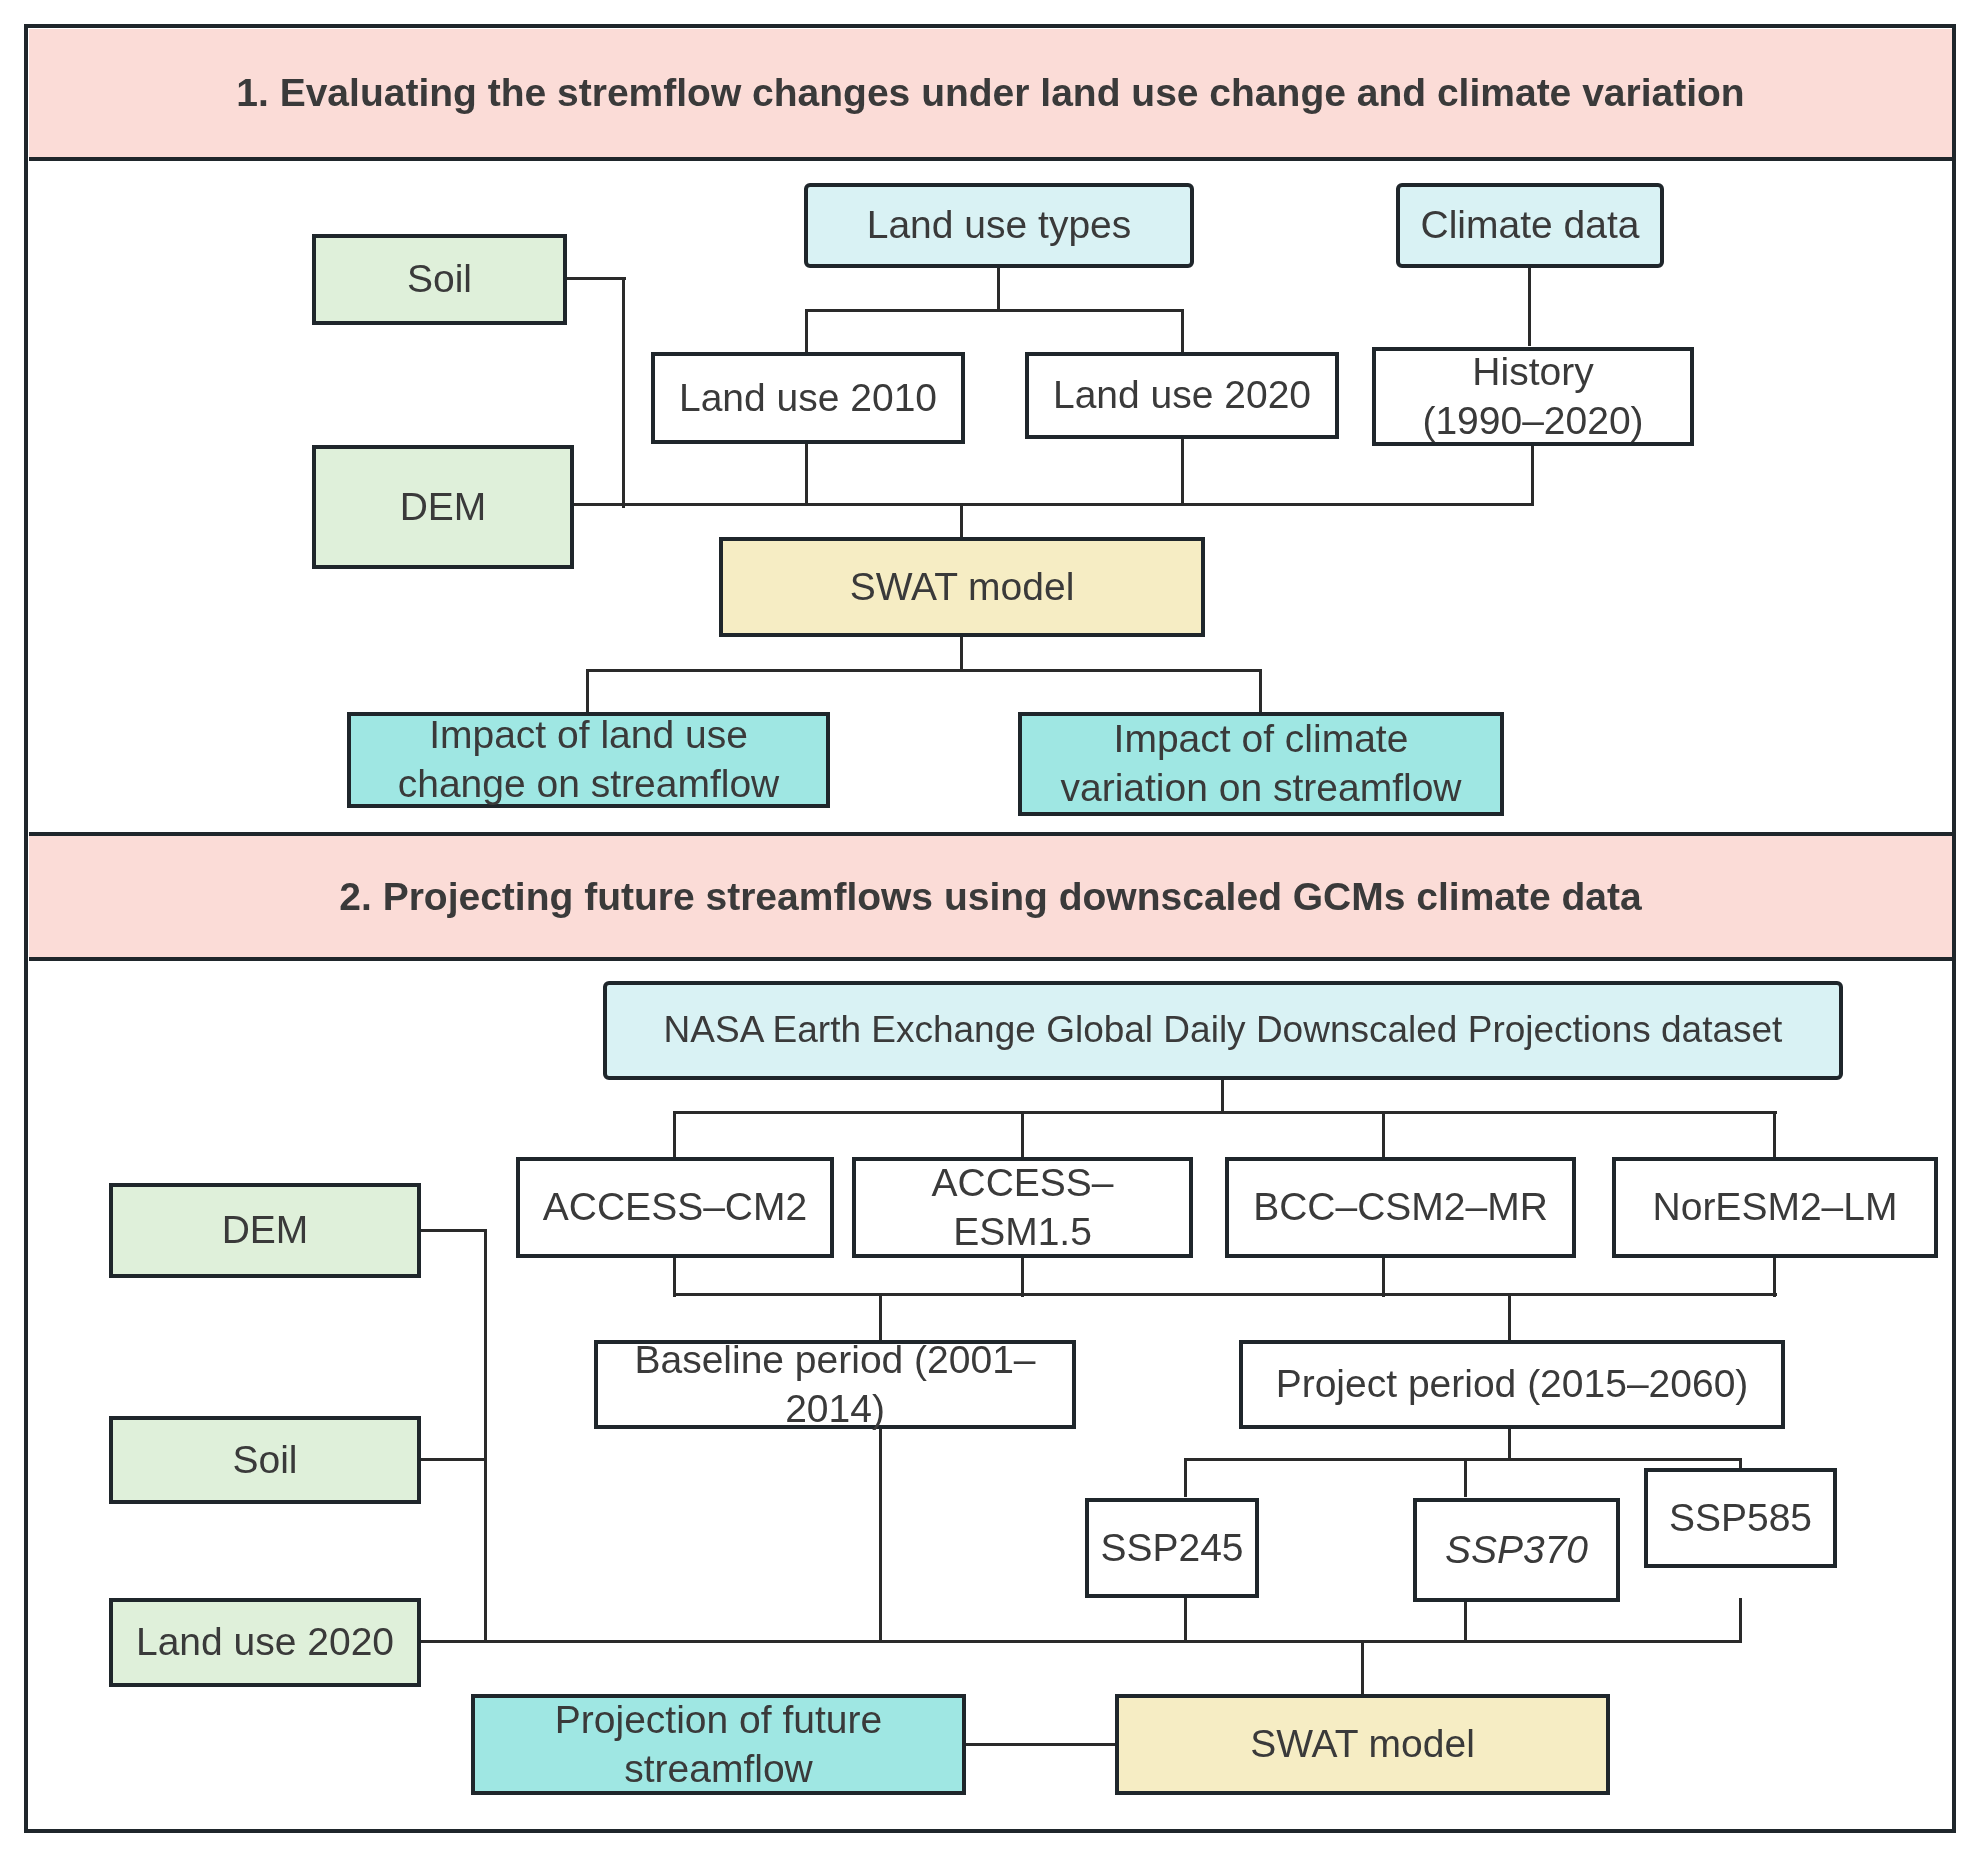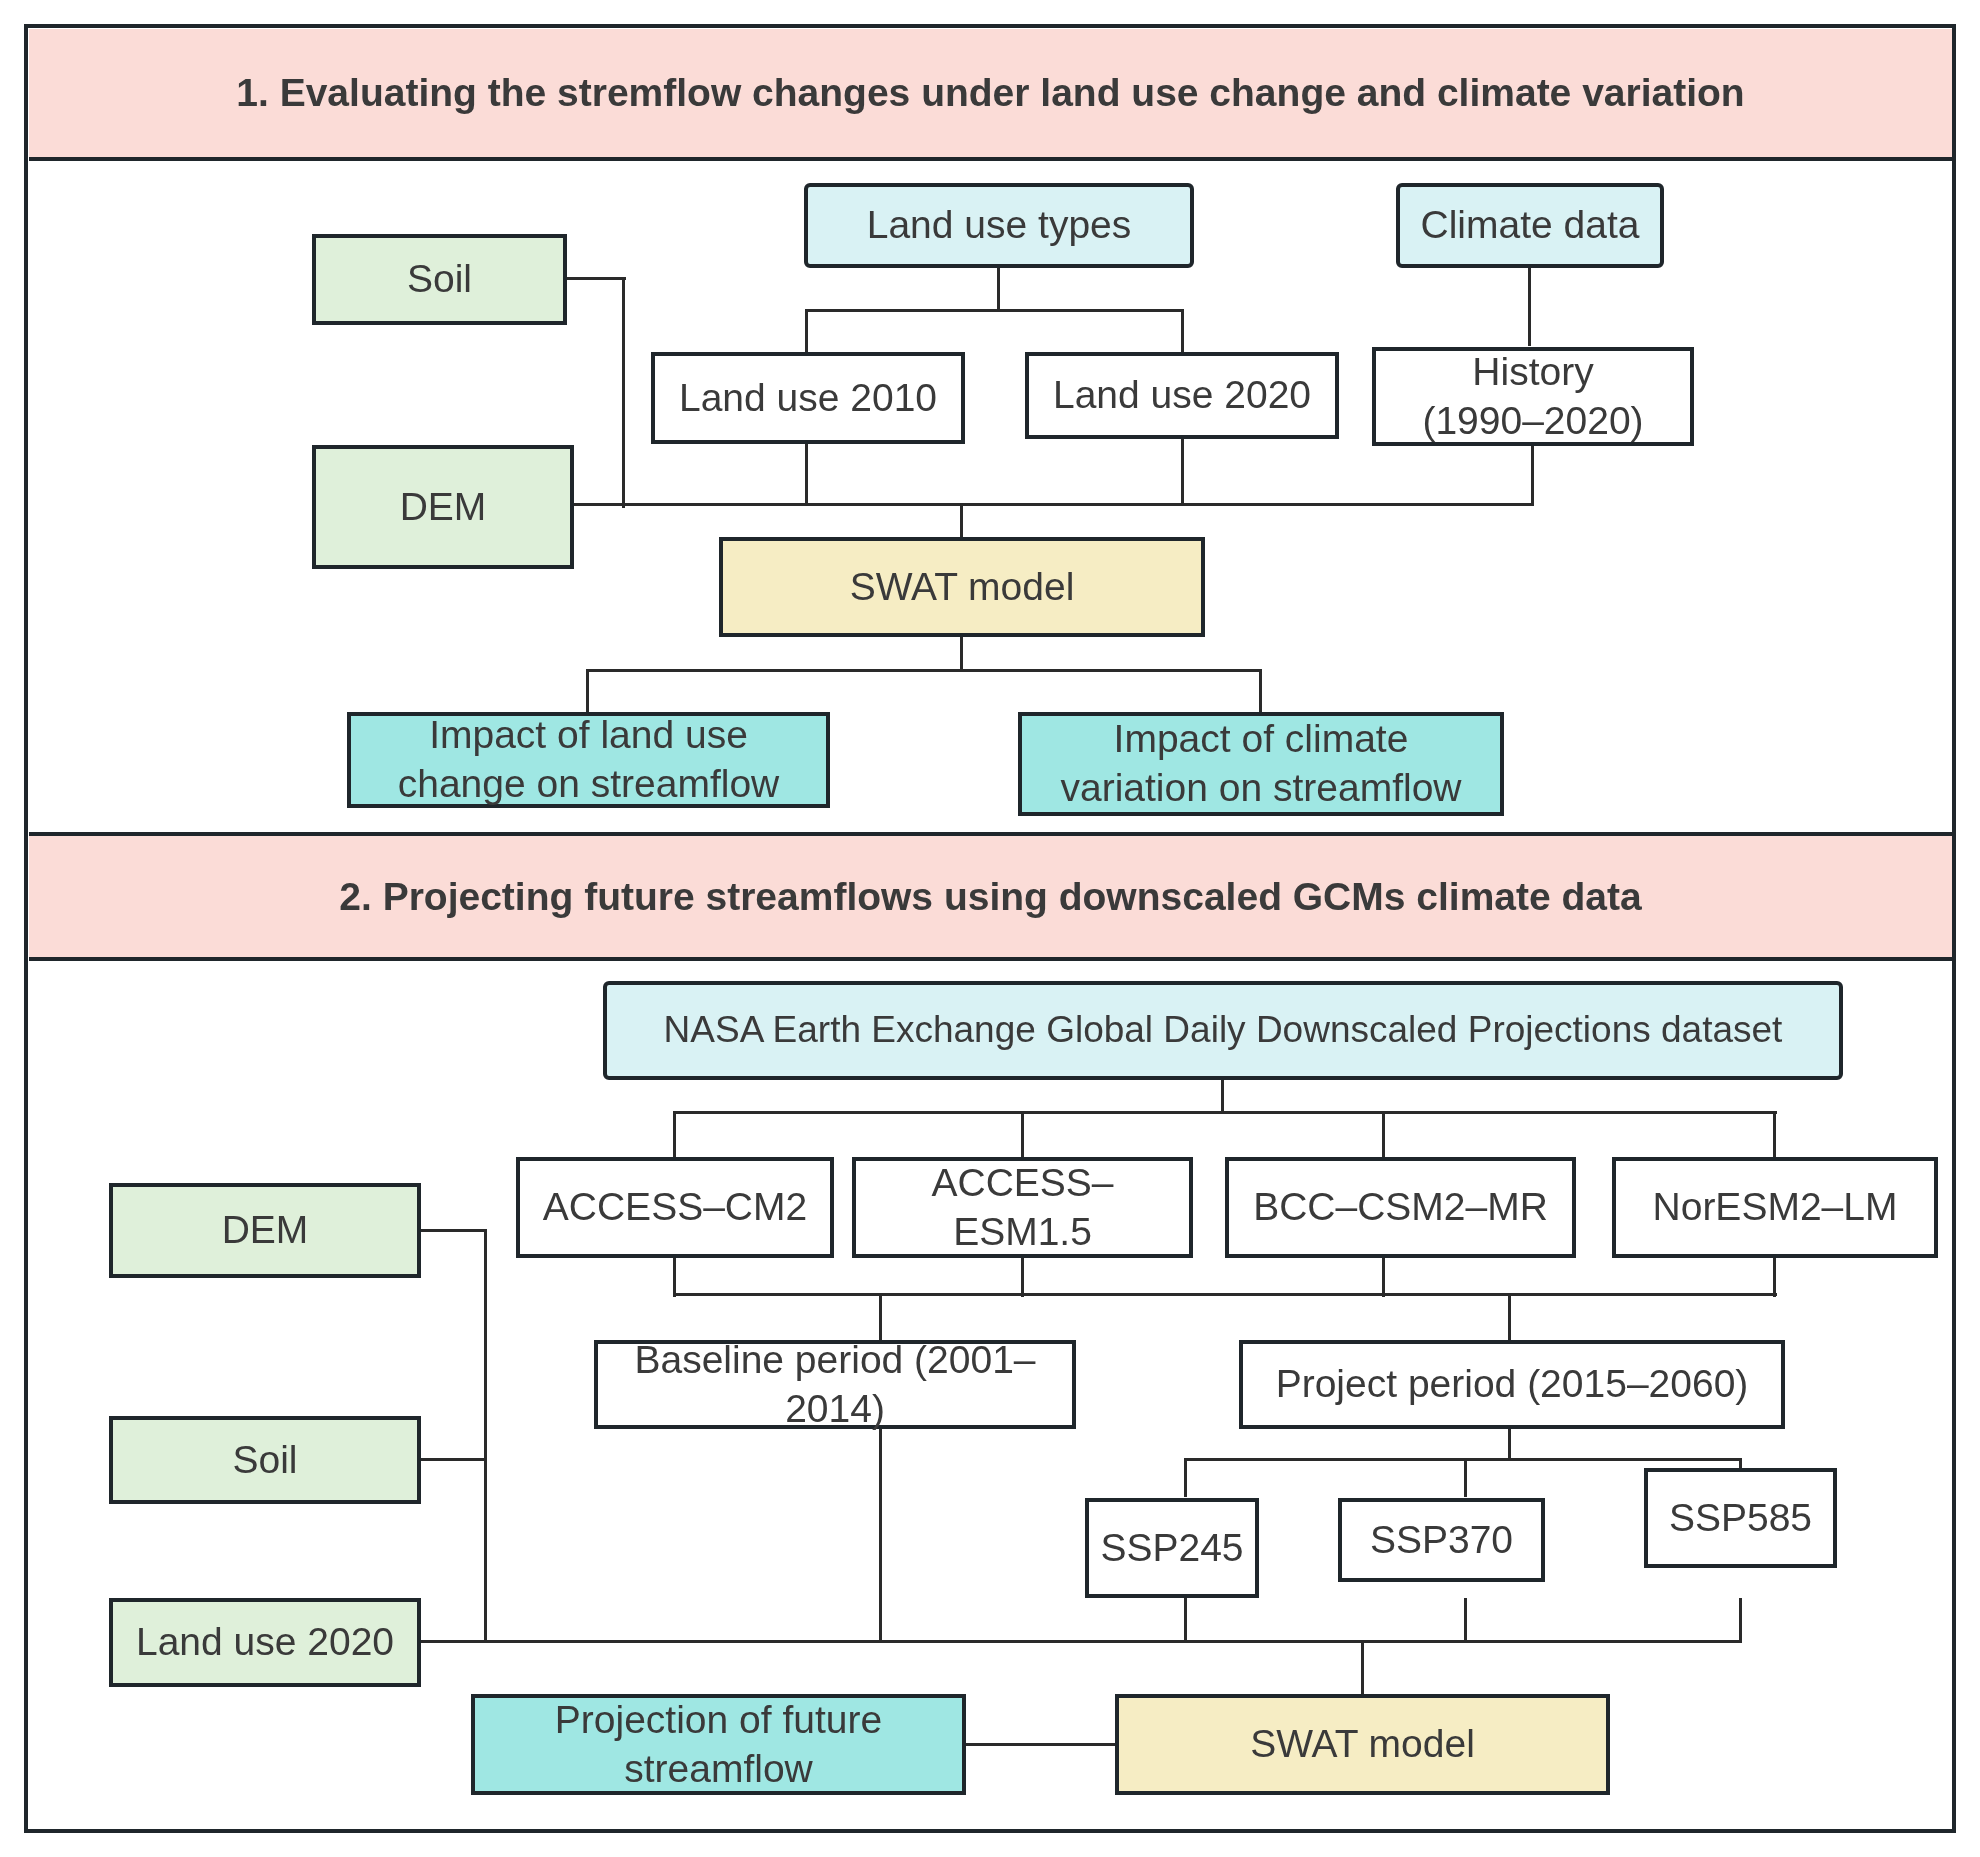--- a/index.html
+++ b/index.html
@@ -116,19 +116,19 @@
   <div class="box c-white" style="left:516px;top:1157px;width:318px;height:101px;">ACCESS–CM2</div>
   <div class="box c-white" style="left:852px;top:1157px;width:341px;height:101px;">ACCESS–ESM1.5</div>
   <div class="box c-white" style="left:1209px;top:1157px;width:351px;height:101px;margin-left:16px;">BCC–CSM2–MR</div>
   <div class="box c-white" style="left:1612px;top:1157px;width:326px;height:101px;">NorESM2–LM</div>
   <div class="box c-green" style="left:109px;top:1183px;width:312px;height:95px;">DEM</div>
   <div class="box c-green" style="left:109px;top:1416px;width:312px;height:88px;">Soil</div>
   <div class="box c-green" style="left:109px;top:1598px;width:312px;height:89px;">Land use 2020</div>
   <div class="box c-white" style="left:594px;top:1340px;width:482px;height:89px;">Baseline period (2001–2014)</div>
   <div class="box c-white" style="left:1239px;top:1340px;width:546px;height:89px;">Project period (2015–2060)</div>
   <div class="box c-white" style="left:1085px;top:1498px;width:174px;height:100px;">SSP245</div>
-  <div class="box c-white" style="left:1338px;top:1498px;width:207px;height:84px;">SSP370</div>
+  <div class="box c-white" style="left:1413px;top:1498px;width:207px;height:104px;font-style:italic;">SSP370</div>
   <div class="box c-white" style="left:1644px;top:1468px;width:193px;height:100px;">SSP585</div>
   <div class="box c-turquoise" style="left:471px;top:1694px;width:495px;height:101px;">Projection of future
 streamflow</div>
   <div class="box c-yellow" style="left:1115px;top:1694px;width:495px;height:101px;">SWAT model</div>
 </div>
 
 
 </body></html>

